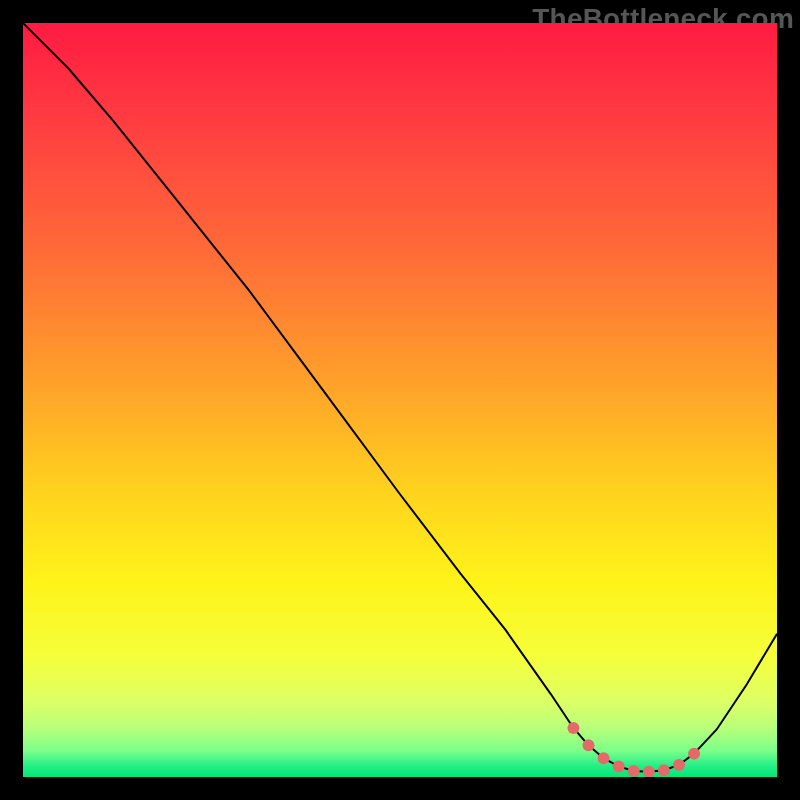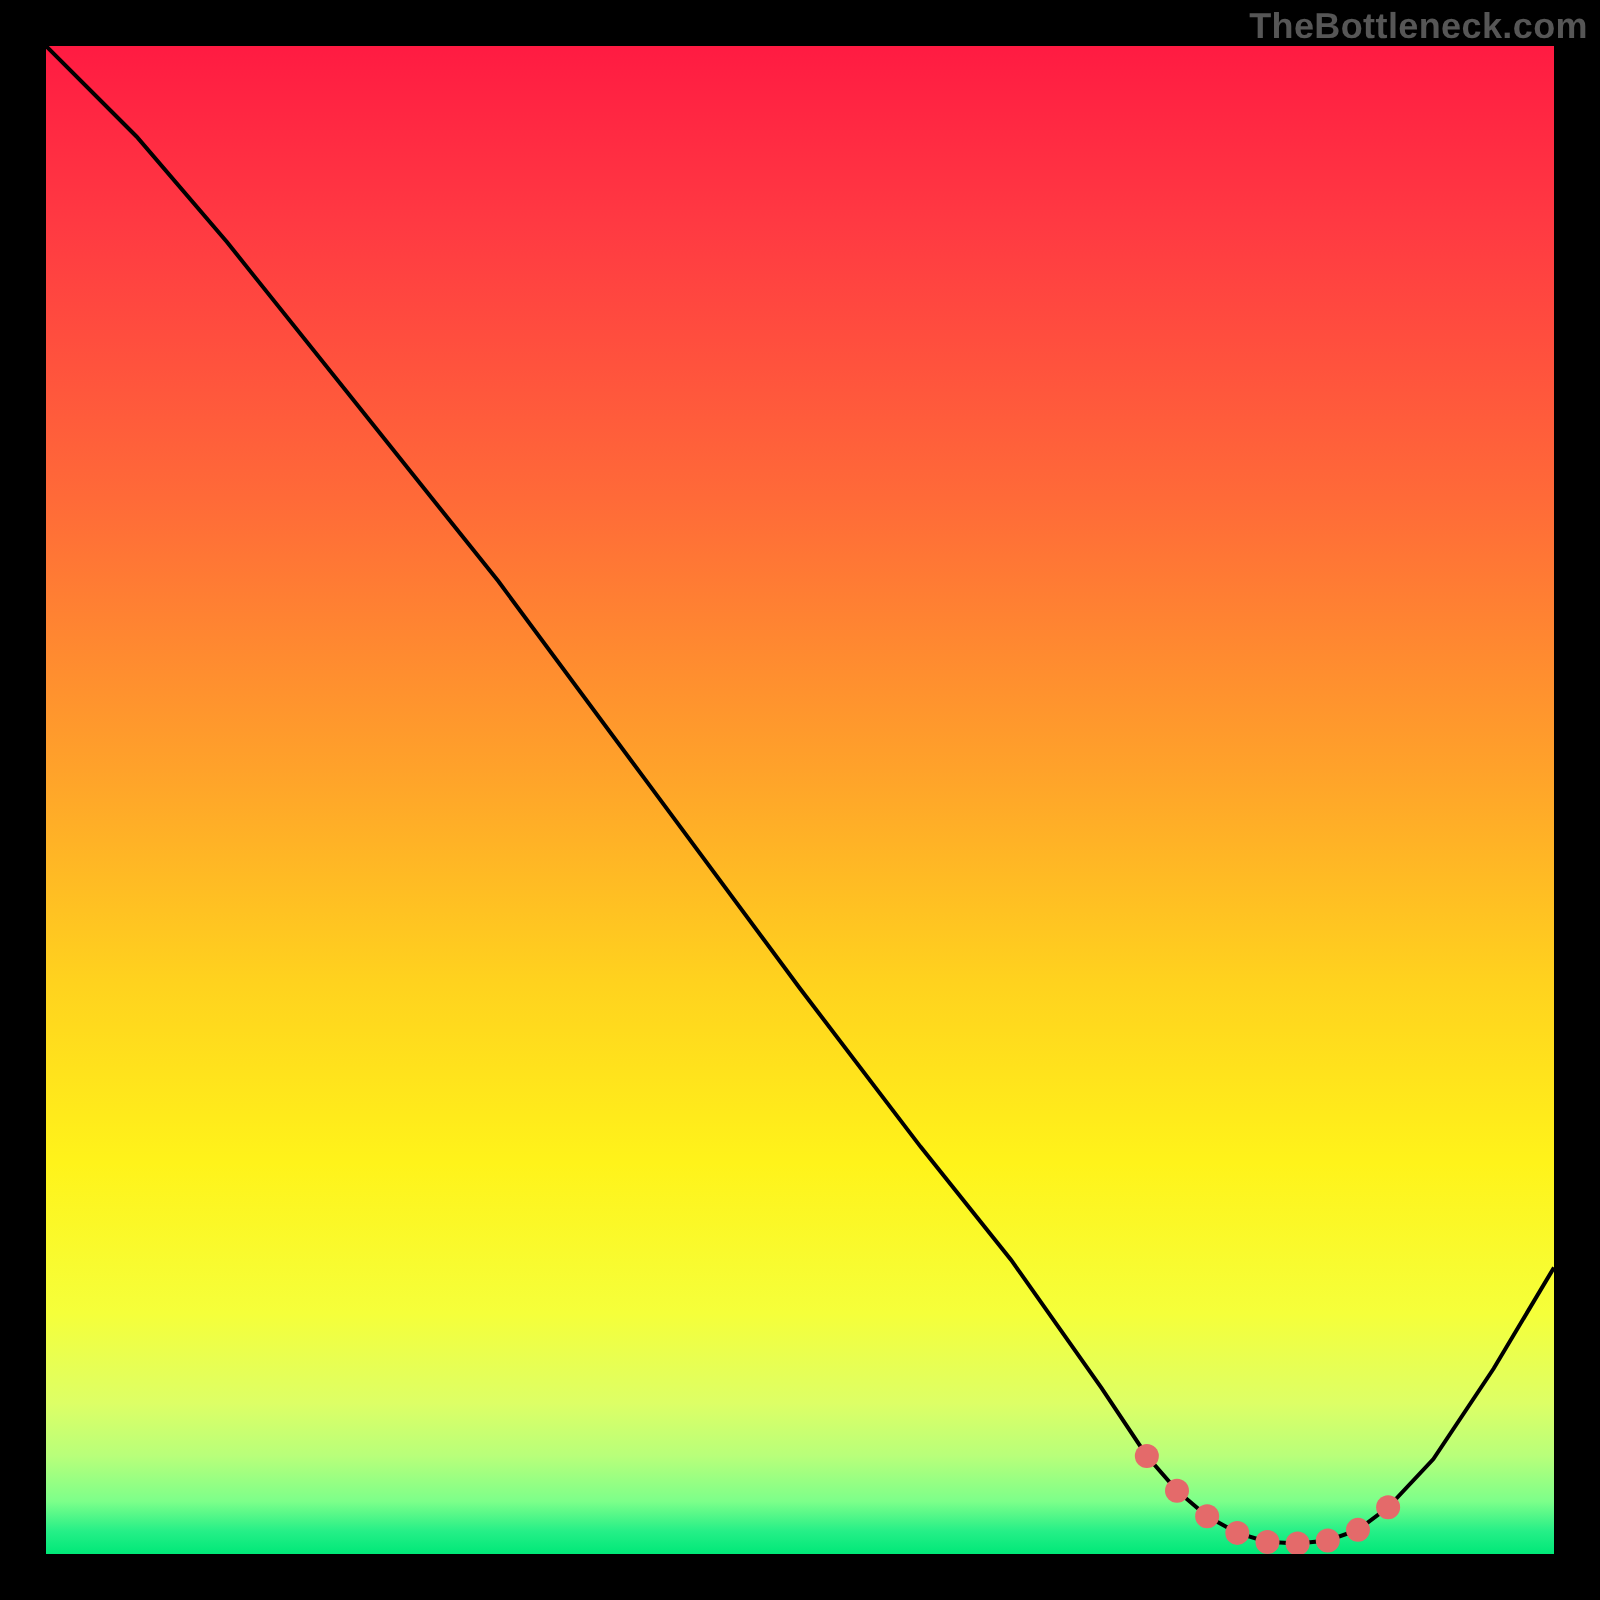--- a/index.html
+++ b/index.html
@@ -1,18 +1,18 @@
 <!DOCTYPE html>
 <html><head>
 <meta charset="utf-8">
 <style>
 html,body{margin:0;padding:0;width:800px;height:800px;overflow:hidden;background:#000;font-family:Arial,Helvetica,sans-serif}
 .frame{position:absolute;left:0;top:0;width:800px;height:800px;background:#000}
 .plot{position:absolute;left:23px;top:23px;width:754px;height:754px}
-.attrib{position:absolute;right:6px;top:3px;color:#565656;font-size:18px;font-weight:600;letter-spacing:.2px}
+.attrib{position:absolute;right:6px;top:3px;color:#565656;font-size:28px;font-weight:600;letter-spacing:.2px}
 </style>
 </head>
 <body>
 <div class="frame">
 <div class="attrib">TheBottleneck.com</div>
 <svg class="plot" viewBox="0 0 754 754" preserveAspectRatio="none">
 <defs>
 <linearGradient id="g" x1="0" y1="0" x2="0" y2="1">
 <stop offset="0" stop-color="#ff1b42"></stop>
 <stop offset=".12" stop-color="#ff3a42"></stop>

